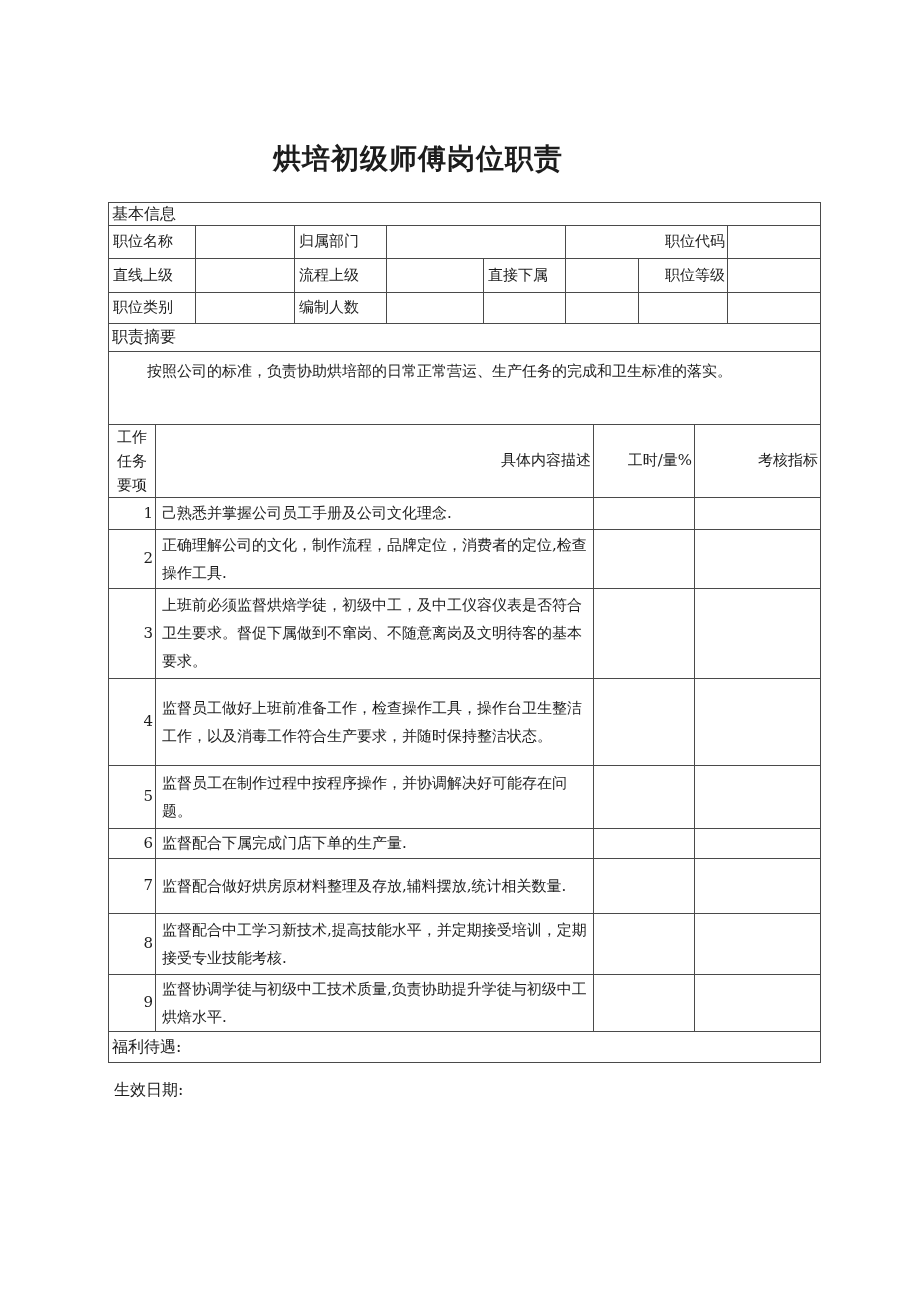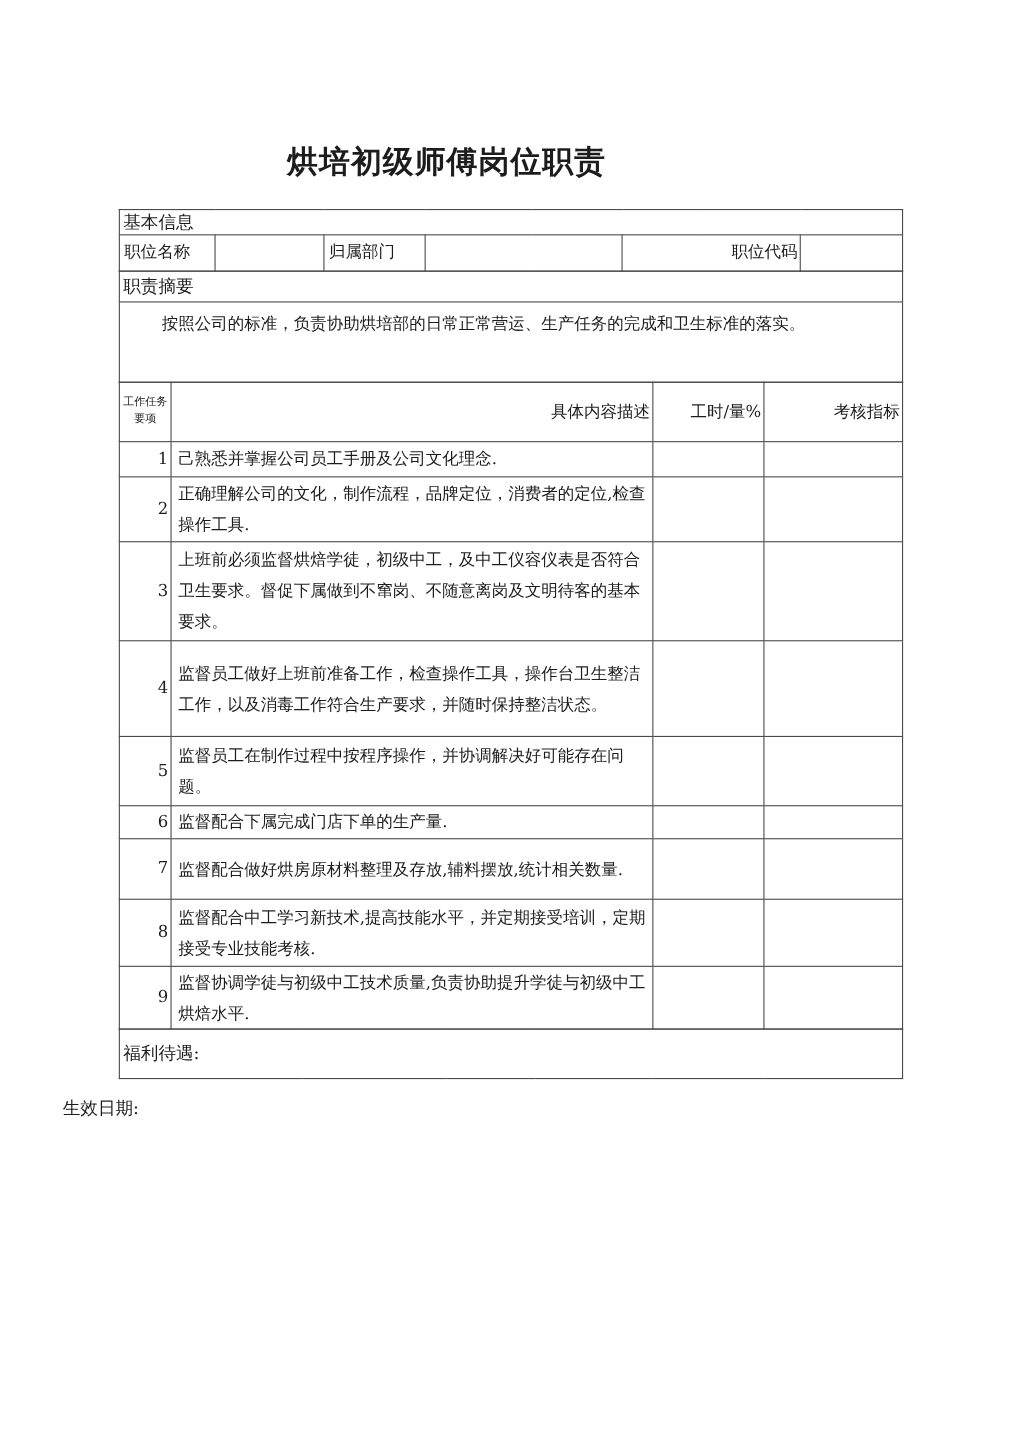--- a/index.html
+++ b/index.html
@@ -3,41 +3,41 @@
 <meta charset="utf-8">
 <style>
   html,body{margin:0;padding:0;}
   body{
     width:920px;height:1301px;background:#ffffff;overflow:hidden;
     font-family:"DejaVu Serif","Liberation Serif",serif;
     color:#1c1c1c;
   }
   .page{position:relative;width:920px;height:1301px;background:#fff;}
   .doc-title{
-    margin:0;padding-top:128px;width:812px;
+    margin:12px;padding-top:128px;width:812px;
     text-align:center;font-size:28px;font-weight:bold;
     letter-spacing:1px;
     font-family:"DejaVu Sans","Liberation Sans",sans-serif;
   }
   .content{margin-left:108px;width:712px;margin-top:24px;}
   table{border-collapse:collapse;table-layout:fixed;width:712px;}
   table+table{margin-top:-1px;}
   td{
     border:1px solid #4a4a4a;
     font-size:15px;line-height:1.35;
     padding:0 4px;vertical-align:middle;
     overflow:hidden;white-space:normal;
     word-break:break-all;
   }
   td.sec{font-size:16px;padding-left:3px;}
   td.ctr{text-align:right;padding:0 2px;}
   td.task-desc{line-height:28px;padding-left:6px;}
   td.summary-cell{vertical-align:top;padding:7px 8px 0 8px;text-indent:2em;line-height:24px;}
-  td.task-no-hdr{font-size:10px;text-align:center;line-height:1.6;padding:0 1px;}
-  .effective{margin-left:57px;margin-top:17px;font-size:16px;}
+  td.task-no-hdr{font-size:15px;text-align:center;line-height:1.6;padding:0 1px;}
+  .effective{margin-left:114px;margin-top:17px;font-size:16px;}
 </style>
 </head>
 <body>
 
 <div class="page">
 
   <h1 class="doc-title">烘培初级师傅岗位职责</h1>
 
   <div class="content">
 
@@ -55,20 +55,40 @@
       <tbody>
           <tr style="height:16px">
         <td colspan="8" class="sec">基本信息</td>
       </tr>
       <tr style="height:33px">
         <td>职位名称</td>
         <td></td>
         <td>归属部门</td>
         <td colspan="2"></td>
         <td colspan="2" class="ctr">职位代码</td>
+        <td></td>
+      </tr>
+      <tr style="height:34px">
+        <td>直线上级</td>
+        <td></td>
+        <td>流程上级</td>
+        <td></td>
+        <td>直接下属</td>
+        <td></td>
+        <td class="ctr">职位等级</td>
+        <td></td>
+      </tr>
+      <tr style="height:31px">
+        <td>职位类别</td>
+        <td></td>
+        <td>编制人数</td>
+        <td></td>
+        <td></td>
+        <td></td>
+        <td></td>
         <td></td>
       </tr>
     </tbody>
       </table>
 
     <table>
       <colgroup>
           <col style="width:712px">
         </colgroup>
       <tbody>
@@ -155,21 +175,21 @@
     <table>
       <colgroup>
         <col style="width:166px">
           <col style="width:131px">
           <col style="width:81px">
         <col style="width:105px">
           <col style="width:104px">
           <col style="width:125px">
       </colgroup>
       <tbody>
-          <tr style="height:45px">
+          <tr style="height:31px">
         <td colspan="6" class="sec">福利待遇:</td>
       </tr>
     </tbody>
       </table>
 
   </div>
 
   <div class="effective">生效日期:</div>
 
 </div>

